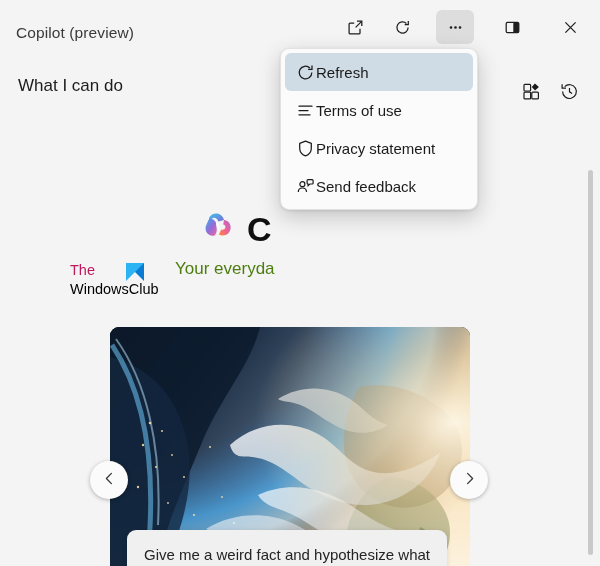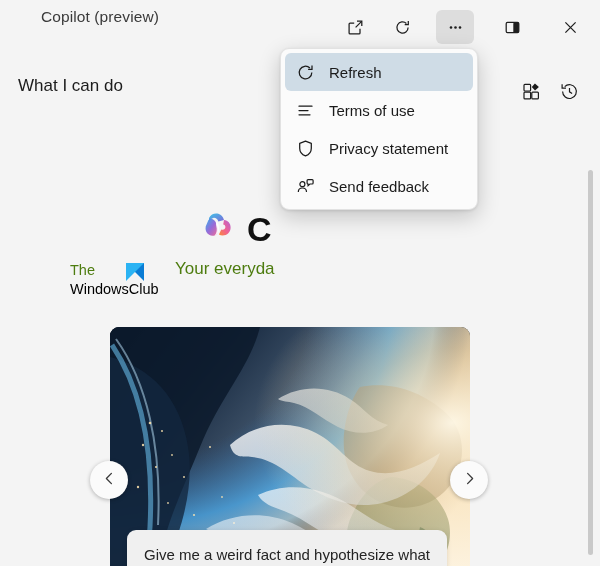--- a/index.html
+++ b/index.html
@@ -10,22 +10,22 @@
     position:relative;
     -webkit-font-smoothing:antialiased;
   }
 
   
   #titlebar {
     position:absolute; top:0; left:0; width:600px; height:55px;
     background:#f4f4f4;
   }
   #window-title {
-    position:absolute; left:16px; top:8px;
-    font-size:15.5px; color:#3a3a3a; letter-spacing:.1px;margin-left:25px;
+    position:absolute; left:16px; top:24px;
+    font-size:15.5px; color:#3a3a3a; letter-spacing:.1px;
   }
   .tb-btn {
     position:absolute; top:10px; width:38px; height:34px;
     border-radius:6px; display:flex; align-items:center; justify-content:center;
     cursor:default;
   }
   #btn-open-new  { left:336px; }
   #btn-refresh   { left:383px; }
   #btn-more      { left:436px; background:#dddddd; }
   #btn-pane      { left:493px; }
@@ -53,21 +53,21 @@
   }
   #brand-name { font-size:34px; font-weight:700; color:#101010; letter-spacing:-.5px; }
   #tagline {
     position:absolute; left:175px; top:204px;
     font-size:17px; color:#4d7c0f; white-space:nowrap;
   }
 
   
   #watermark { position:absolute; left:70px; top:206px; width:110px; }
   #wm-row { display:flex; align-items:flex-start; gap:30px; }
-  #wm-the { font-size:14.5px; color:#4d7c0f; line-height:1.25; }
+  #wm-the { font-size:14.5px; color:#be185d; line-height:1.25; }
   #wm-mark { width:20px; height:20px; margin-top:1px; }
   #wm-club { font-size:14.5px; color:#000000; line-height:1.25; margin-top:-2px; }
 
   
   #image-card {
     position:absolute; left:110px; top:272px; width:360px; height:274px;
     border-radius:9px; overflow:hidden;
     background:#0c1624;
   }
   #earth { position:absolute; inset:0; }
@@ -100,21 +100,21 @@
   
   #context-menu {
     position:absolute; left:280px; top:48px; width:198px;
     background:#fbfbfb; border-radius:9px;
     border:1px solid #e2e2e2;
     box-shadow:0 7px 22px rgba(0,0,0,.20), 0 1px 3px rgba(0,0,0,.10);
     padding:4px; z-index:50;
   }
   .menu-item {
     height:38px; border-radius:6px;
-    display:flex; align-items:center; gap:13px; padding:0 10px;
+    display:flex; align-items:center; padding:0 10px;
     cursor:default;
   }
   .menu-item.selected { background:#cfdce6; }
   .menu-icon { width:21px; height:21px; display:flex; align-items:center; justify-content:center; flex:0 0 21px; }
   .menu-label { font-size:15px; color:#1b1b1b; white-space:nowrap; }
 </style>
 </head>
 <body>
 
 <div id="titlebar">

